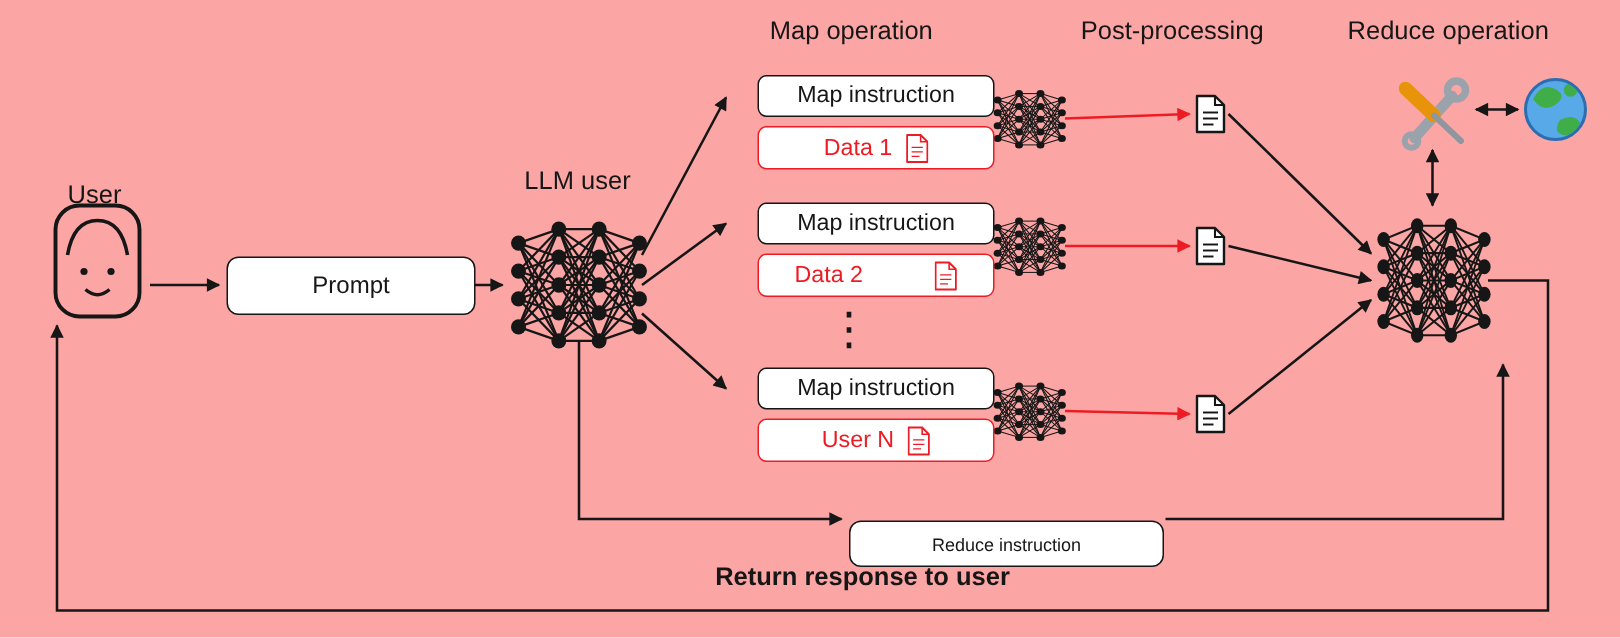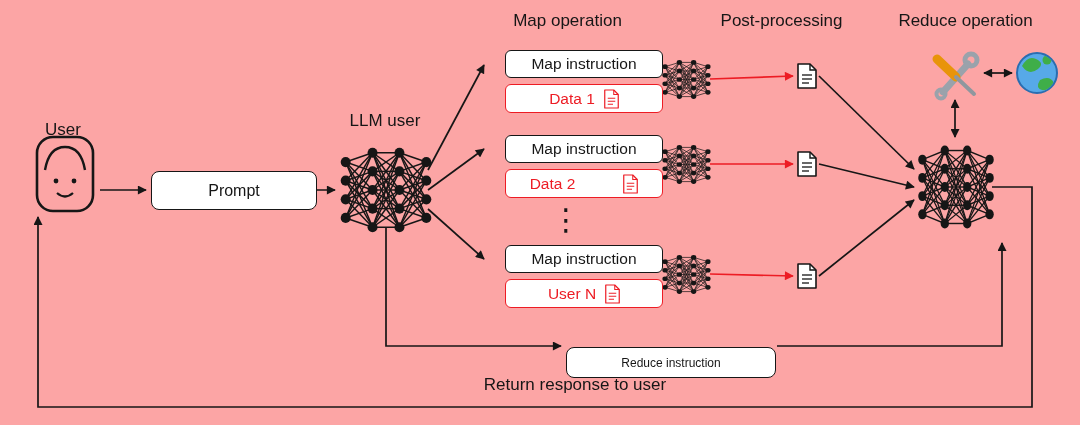--- a/index.html
+++ b/index.html
@@ -195,21 +195,21 @@
       </g>
     </g>
   </svg>
 
   <div class="label" style="left:490px;top:11px;width:155px;">Map operation</div>
   <div class="label" style="left:704px;top:11px;width:155px;">Post-processing</div>
   <div class="label" style="left:888px;top:11px;width:155px;">Reduce operation</div>
 
   <div class="label" style="left:18px;top:120px;width:90px;">User</div>
   <div class="label" style="left:335px;top:111px;width:100px;">LLM user</div>
-  <div class="label" style="left:455px;top:375px;width:240px;">Return response to user</div>
+  <div class="label" style="left:455px;top:375px;width:240px;font-weight:bold;">Return response to user</div>
 
   <div class="box" style="left:151px;top:171px;width:166px;height:39px;font-size:16px;">
     <span>Prompt</span>
   </div>
 
   <div class="box sm" style="left:488px;top:50px;width:158px;height:28px;">
     <span>Map instruction</span>
   </div>
   <div class="box sm" style="left:488px;top:135px;width:158px;height:28px;">
     <span>Map instruction</span>

